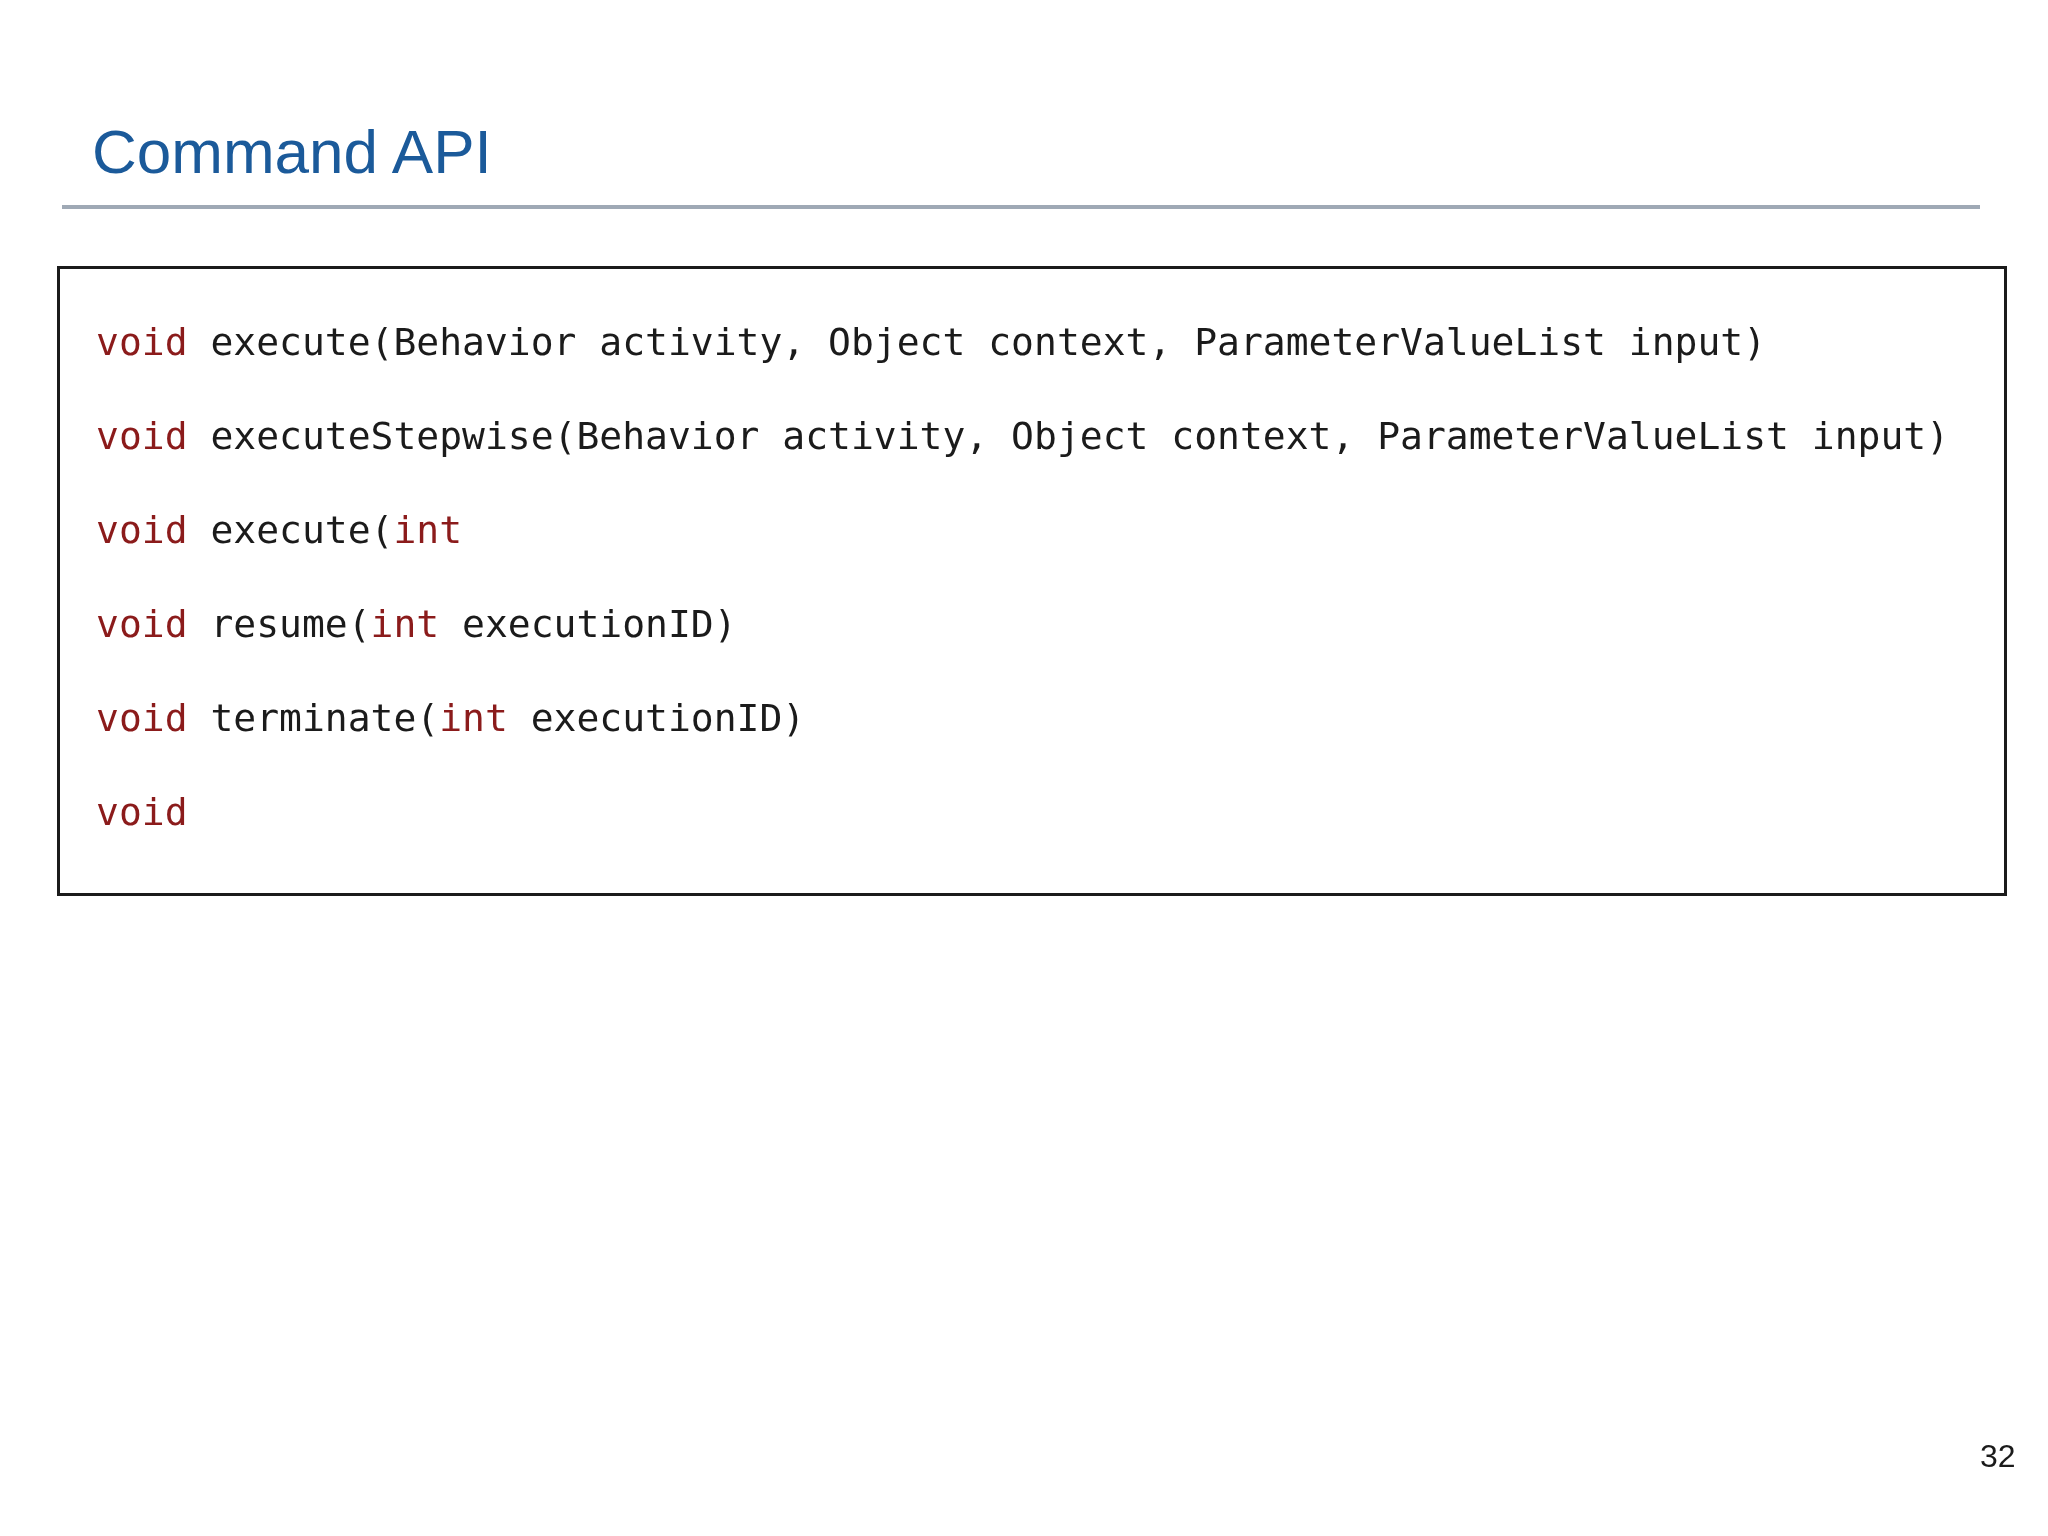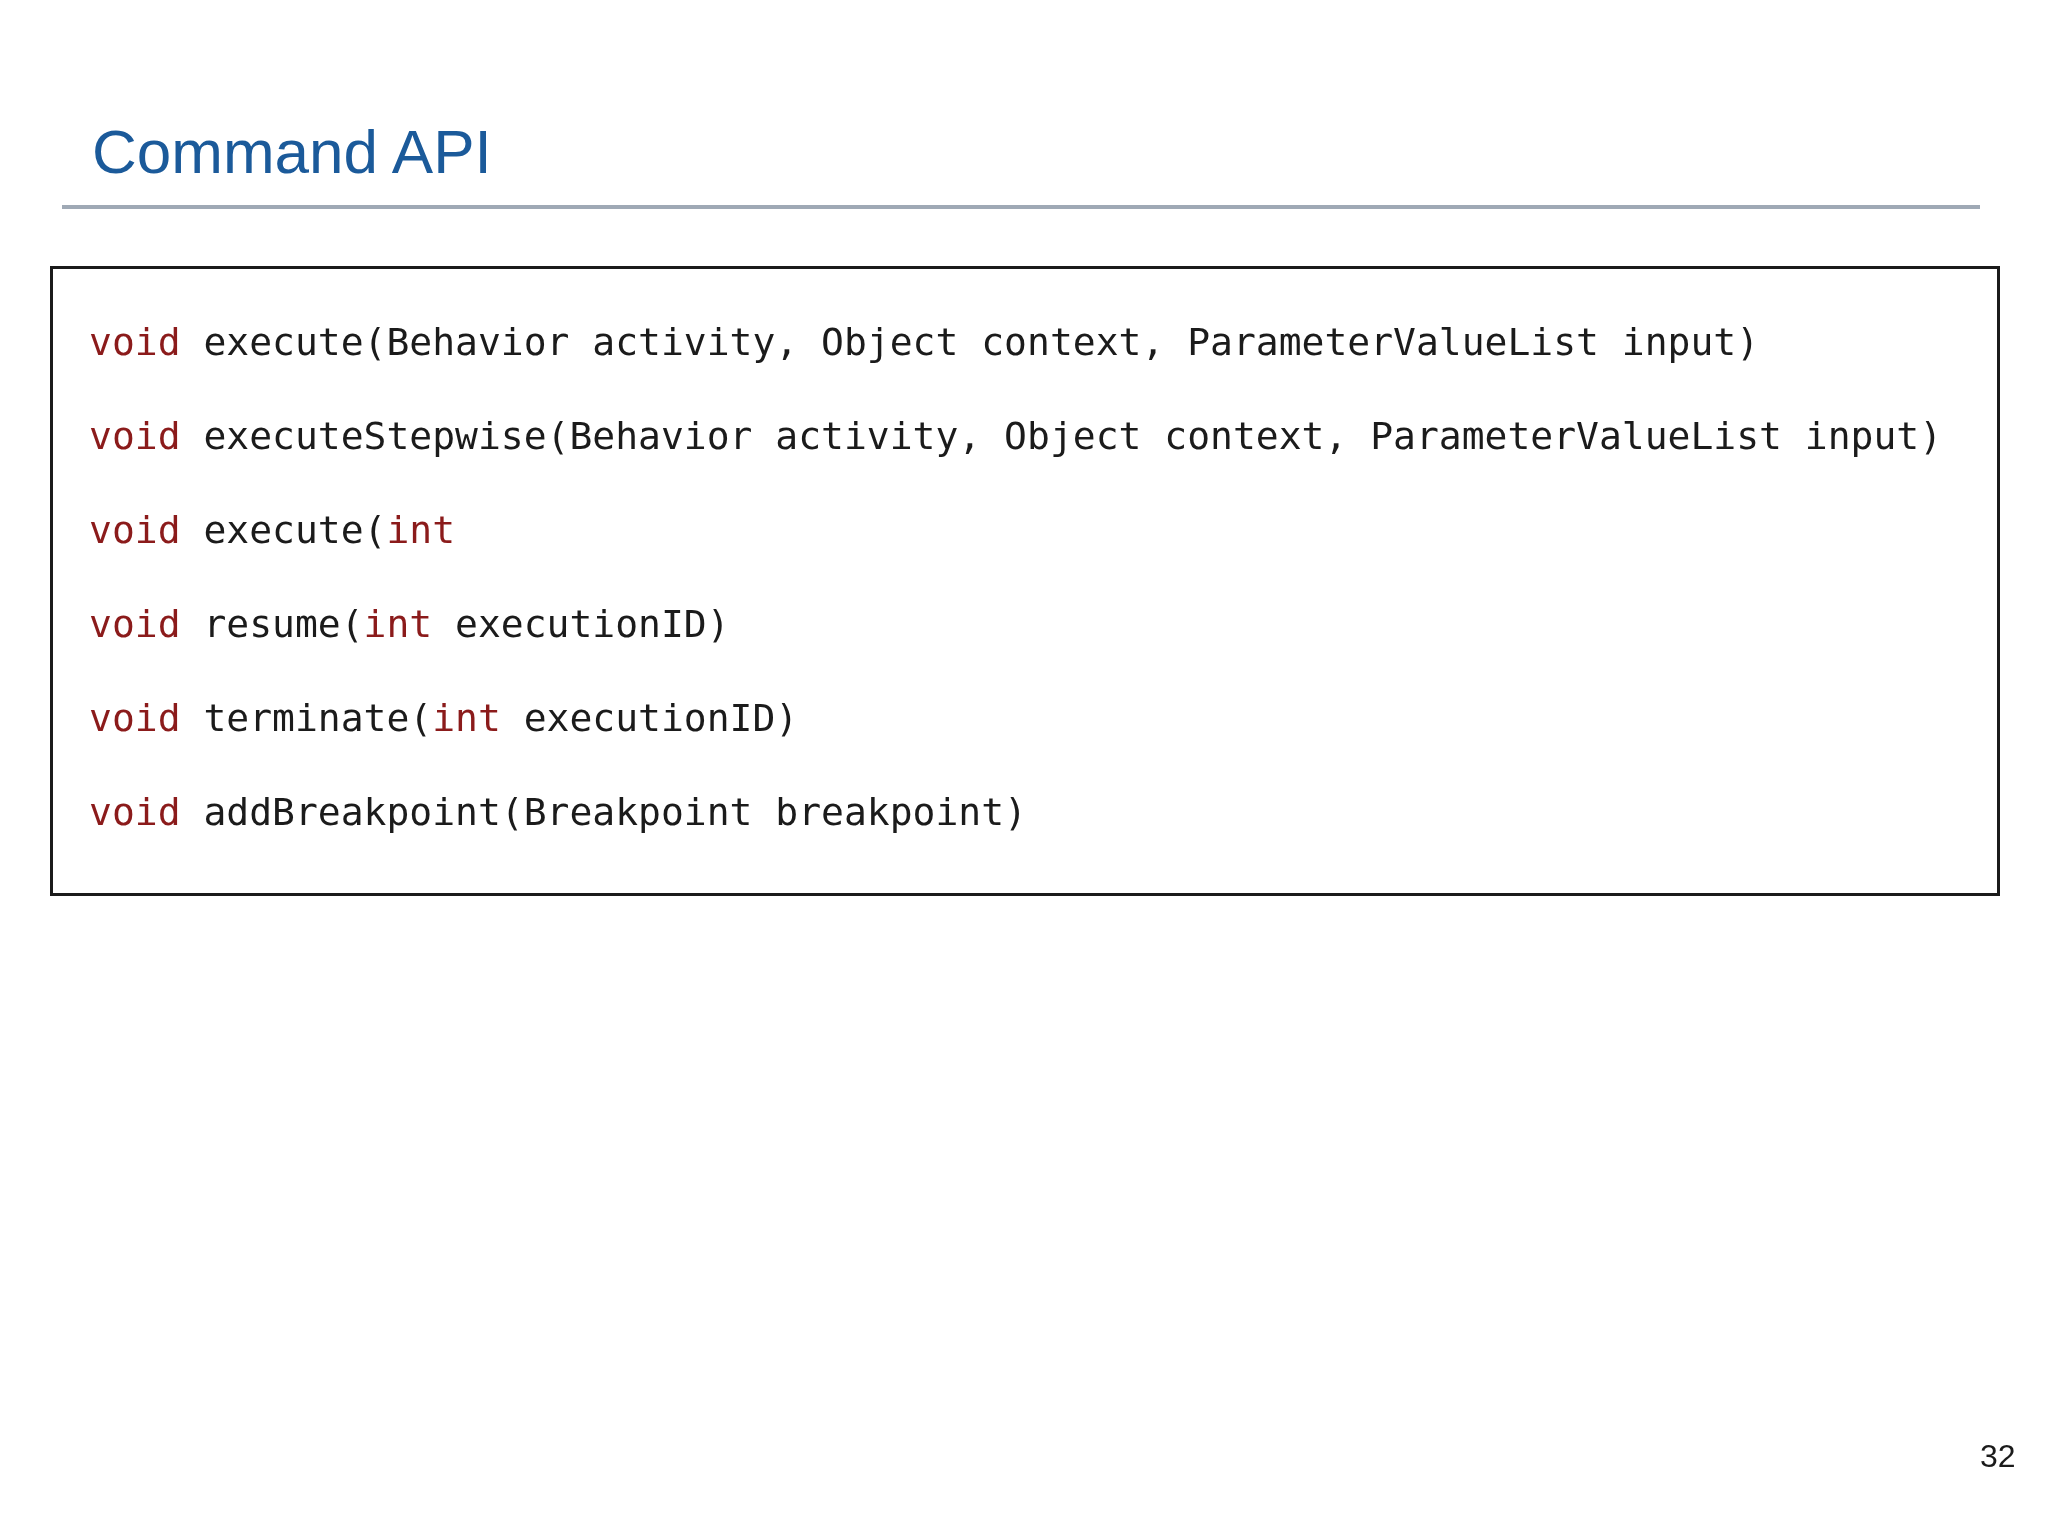--- a/index.html
+++ b/index.html
@@ -29,21 +29,21 @@
   .title-rule {
     position: absolute;
     left: 62px;
     top: 205px;
     width: 1918px;
     height: 4px;
     background: var(--rule-color, #9FA9B5);
   }
   .code-box {
     position: absolute;
-    left: 50px;
+    left: 57px;
     top: 266px;
     width: 1950px;
     height: 630px;
     box-sizing: border-box;
     border: 3px solid var(--border-color, #1B1B1B);
     background: #ffffff;
     padding: 26px 10px 0 36px;
   }
   .code-line {
     height: 94px;
@@ -75,18 +75,18 @@
 
   <div class="title-rule"></div>
 
   <div class="code-box">
 
   <div class="code-line"><span class="kw">void</span><span> execute(Behavior activity, Object context, ParameterValueList input)</span></div>
       <div class="code-line"><span class="kw">void</span><span> executeStepwise(Behavior activity, Object context, ParameterValueList input)</span></div>
       <div class="code-line"><span class="kw">void</span><span> execute(</span><span class="kw">int</span></div>
       <div class="code-line"><span class="kw">void</span><span> resume(</span><span class="kw">int</span><span> executionID)</span></div>
       <div class="code-line"><span class="kw">void</span><span> terminate(</span><span class="kw">int</span><span> executionID)</span></div>
-      <div class="code-line"><span class="kw">void</span><span> addBreakpoint(Breakpoint breakpoint)</span></div>
+      <div class="code-line"><span class="kw">void</span></div>
     </div>
 
   <div class="page-number">32</div>
 
 </div>
 
 </body></html>

